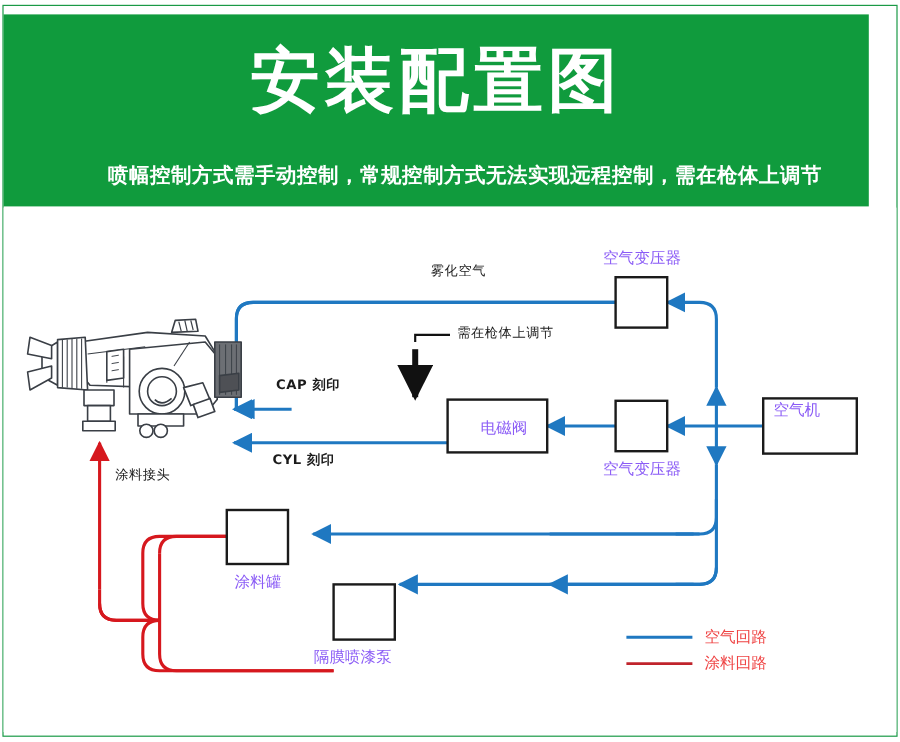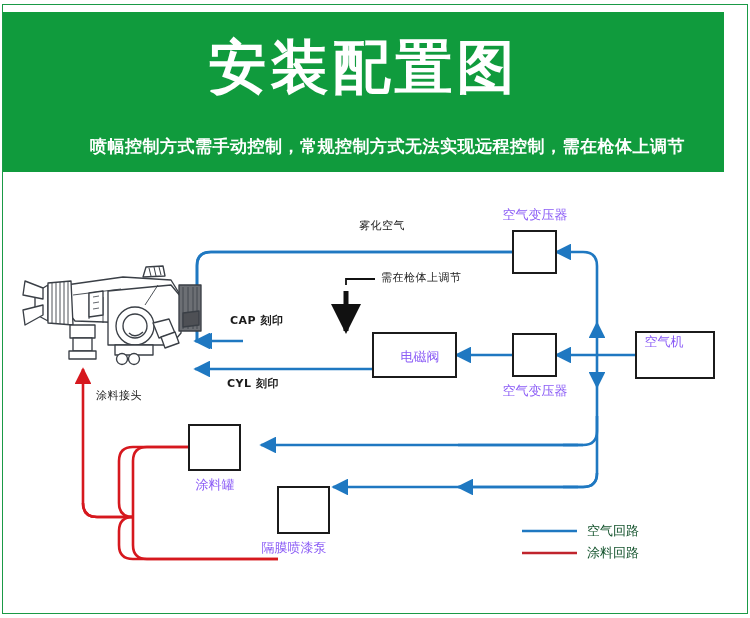--- a/index.html
+++ b/index.html
@@ -72,21 +72,21 @@
   .box-label {
     position: absolute;
     font-size: 13px;
     color: #8b5cf6;
     white-space: nowrap;
     text-align: center;
   }
   .legend-text {
     position: absolute;
     font-size: 13px;
-    color: #14532d;
+    color: #ef4444;
     white-space: nowrap;
   }
   #watermark {
     position: absolute;
     left: 0; top: 108px;
     width: 744px;
     text-align: center;
     font-size: 47px;
     font-weight: bold;
     color: rgba(120,130,140,0.17);

